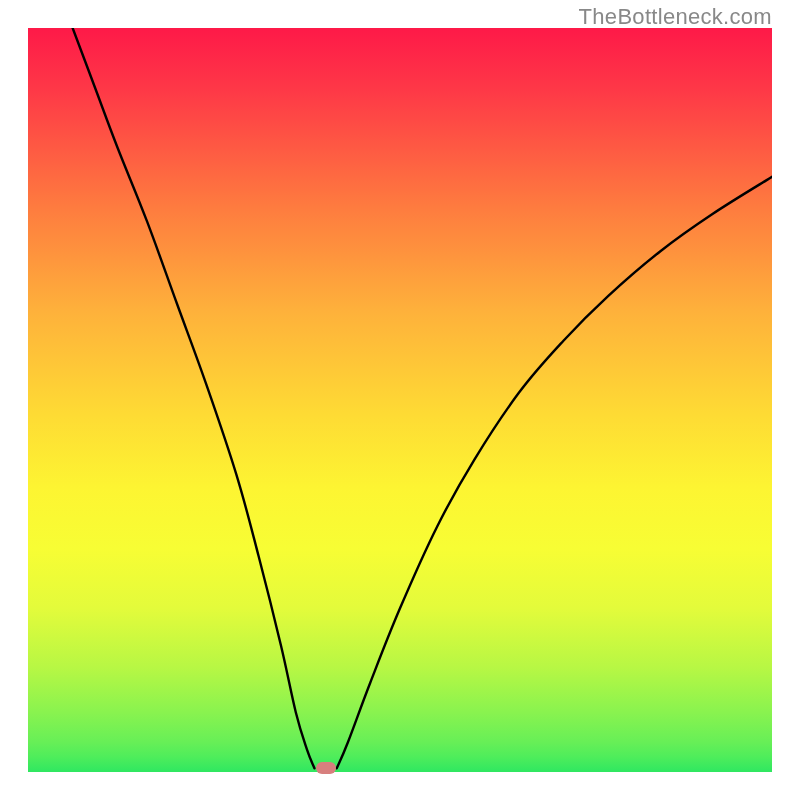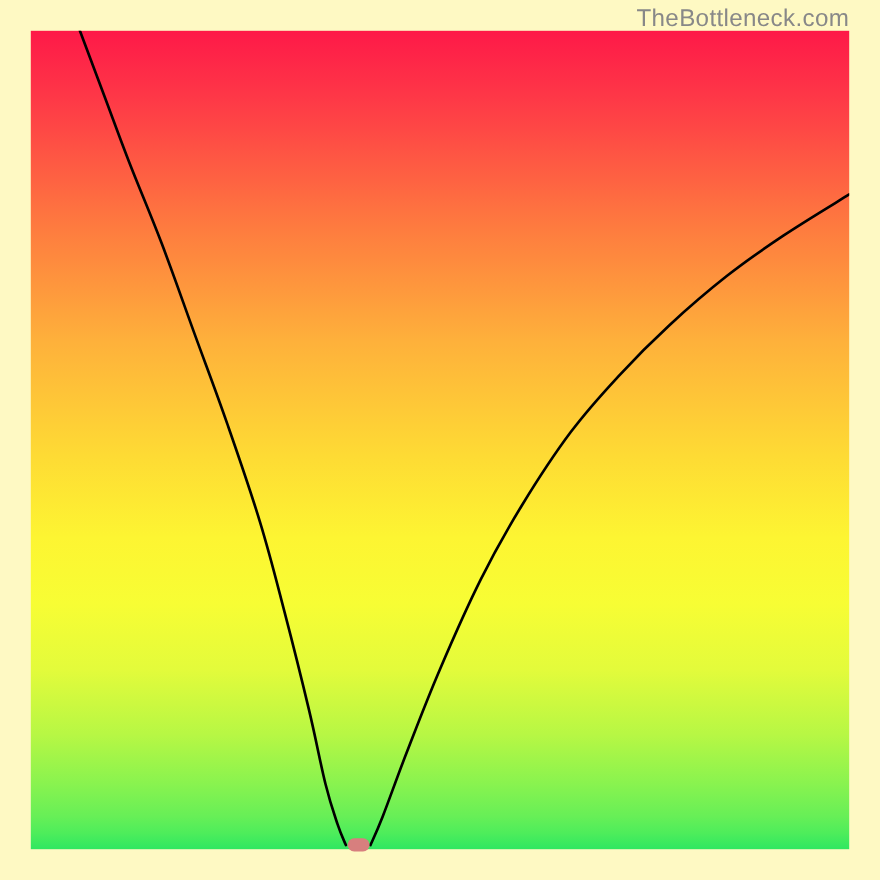--- a/index.html
+++ b/index.html
@@ -8,21 +8,21 @@
     width: 800px;
     height: 800px;
     background: #000;
     overflow: hidden;
     font-family: Arial, Helvetica, sans-serif;
   }
   .frame {
     position: relative;
     width: 800px;
     height: 800px;
-    background: #fef9c3;
+    background: #ffffff;
   }
   .plot-area {
     position: absolute;
     left: 28px;
     top: 28px;
     width: 744px;
     height: 744px;
     background: linear-gradient(
       to bottom,
       #fe1948 0%,

